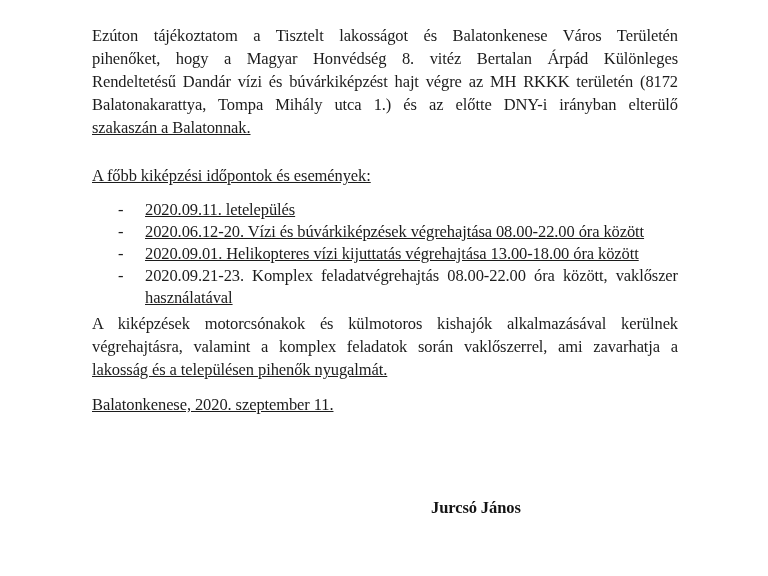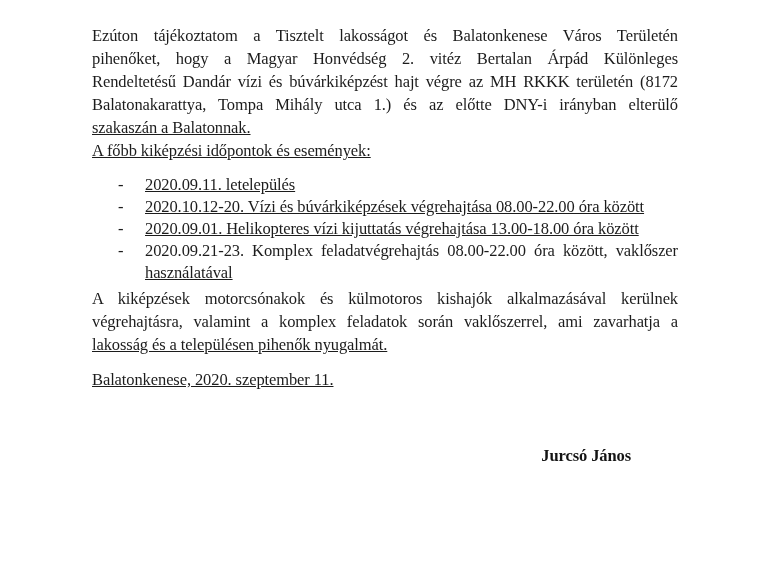--- a/index.html
+++ b/index.html
@@ -8,54 +8,54 @@
     width: 768px; height: 576px;
     padding: 24px 90px 0 92px;
     font-family: "Liberation Serif", "DejaVu Serif", serif;
     font-size: 16.5px;
     line-height: 23px;
     color: #1c1c1c;
     letter-spacing: -0.1px;
   }
   .line-j { text-align: justify; text-align-last: justify; }
   .line-l { text-align: left; text-decoration: underline; }
-  .section-heading { margin-top: 0; }
+  .section-heading { margin-top: 25px; }
   .schedule-list { margin-top: 12px; }
   .list-item { position: relative; padding-left: 53px; line-height: 22px; }
   .list-marker { position: absolute; left: 26px; top: 0; }
   .para-2 { margin-top: 3px; }
   .date-line { margin-top: 12px; }
-  .signature { margin-top: 54px; margin-left: 339px; width: 200px; text-align: right; line-height: 22px; }
+  .signature { margin-top: 81px; margin-left: 339px; width: 200px; text-align: left; line-height: 22px; }
   .signature-name { font-weight: bold; color: #141414; }
 </style>
 </head>
 <body>
 
 <div class="page">
 
   <div class="para-1">
     <div class="line-j">Ezúton tájékoztatom a Tisztelt lakosságot és Balatonkenese Város Területén</div>
-    <div class="line-j">pihenőket, hogy a Magyar Honvédség 2. vitéz Bertalan Árpád Különleges</div>
+    <div class="line-j">pihenőket, hogy a Magyar Honvédség 8. vitéz Bertalan Árpád Különleges</div>
     <div class="line-j">Rendeltetésű Dandár vízi és búvárkiképzést hajt végre az MH RKKK területén (8172</div>
     <div class="line-j">Balatonakarattya, Tompa Mihály utca 1.) és az előtte DNY-i irányban elterülő</div>
     <div class="line-l">szakaszán a Balatonnak.</div>
   </div>
 
   <div class="section-heading line-l">A főbb kiképzési időpontok és események:</div>
 
   <div class="schedule-list">
 
     <div class="list-item">
       <span class="list-marker">-</span>
       <div class="line-l">2020.09.11. letelepülés</div>
     </div>
 
     <div class="list-item">
       <span class="list-marker">-</span>
-      <div class="line-l">2020.10.12-20. Vízi és búvárkiképzések végrehajtása 08.00-22.00 óra között</div>
+      <div class="line-l">2020.06.12-20. Vízi és búvárkiképzések végrehajtása 08.00-22.00 óra között</div>
     </div>
 
     <div class="list-item">
       <span class="list-marker">-</span>
       <div class="line-l">2020.09.01. Helikopteres vízi kijuttatás végrehajtása 13.00-18.00 óra között</div>
     </div>
 
     <div class="list-item">
       <span class="list-marker">-</span>
       <div class="line-j">2020.09.21-23. Komplex feladatvégrehajtás 08.00-22.00 óra között, vaklőszer</div>

